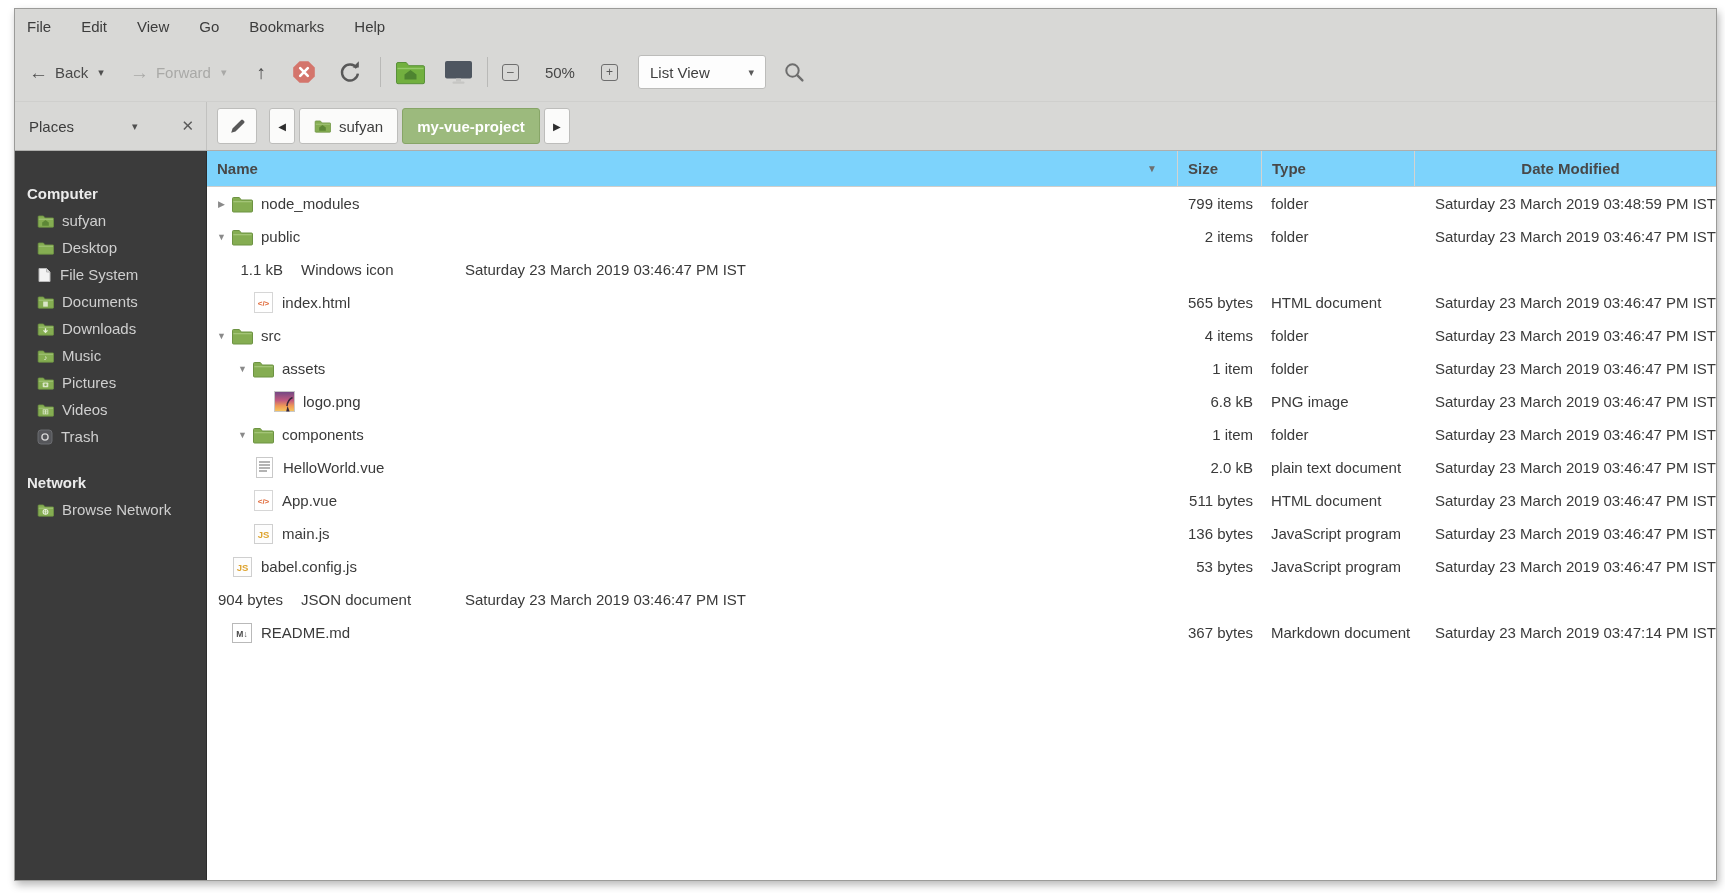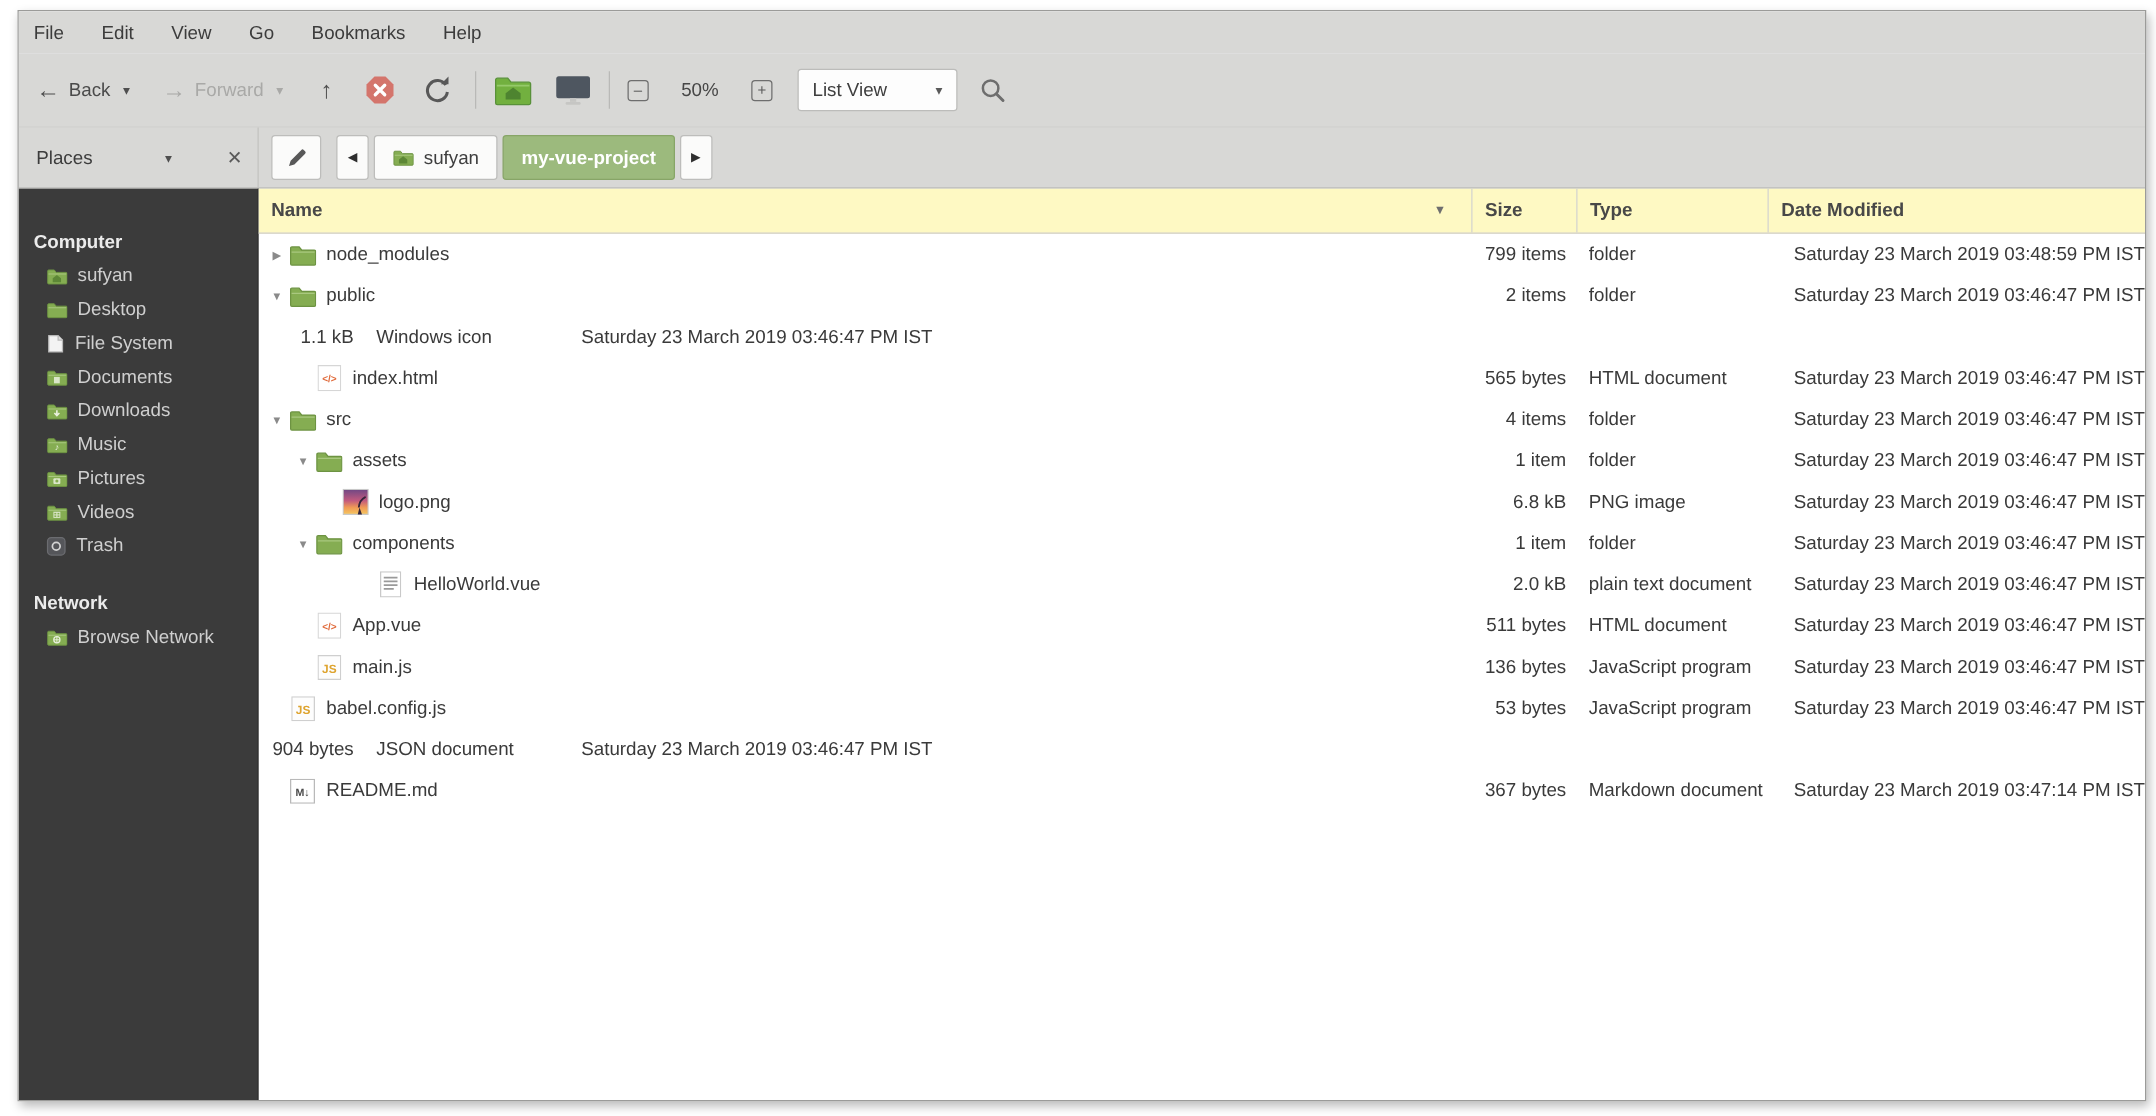--- a/index.html
+++ b/index.html
@@ -50,28 +50,28 @@
   
   .bodyrow { flex:1; display:flex; min-height:0; }
   .sidebar { width:192px; flex:0 0 192px; background:#3b3b3b; color:#cfcfcf; font-size:15px;
              padding-top:10px; border-right:1px solid #2c2c2c; }
   .sb-header { font-weight:bold; color:#ebebeb; padding:4px 0 5px 12px;margin-top:20px; }
   .sb-item { display:flex; align-items:center; gap:8px; padding:4px 0 4px 22px; height:27px; }
   .sb-item svg { flex:0 0 auto; }
 
   .main { flex:1; display:flex; flex-direction:column; background:#ffffff; min-width:0; }
 
-  .colheaders { height:36px; flex:0 0 36px; display:flex; background:#fef9c3;
+  .colheaders { height:36px; flex:0 0 36px; display:flex; background:#7dd3fc;
                 border-bottom:1px solid #cfcecb; font-weight:bold; font-size:15px; color:#484848; }
   .hcell { display:flex; align-items:center; padding-left:10px; }
   .hcell + .hcell { border-left:1px solid #d4d3d0; }
   .h-name { flex:1; justify-content:space-between; padding-right:10px; }
   .h-size { width:84px; flex:0 0 84px;margin-left:10px; }
   .h-type { width:153px; flex:0 0 153px; }
-  .h-date { width:302px; flex:0 0 302px; }
+  .h-date { width:302px; flex:0 0 302px;justify-content:center; }
   .sortarrow { font-size:10px; color:#6e6e6e; }
 
   .rows { flex:1; overflow:hidden; }
   .row { height:33px; display:flex; align-items:center; font-size:15px; color:#3a3a3a; }
   .cell-name { flex:1; display:flex; align-items:center; min-width:0; }
   .expander { width:17px; text-align:center; font-size:9px; color:#8a8a8a; flex:0 0 17px; }
   .ficon { display:flex; align-items:center; justify-content:center; width:24px; flex:0 0 24px; }
   .flabel { margin-left:7px; white-space:nowrap; }
   .cell-size { width:84px; flex:0 0 84px; text-align:right; padding-right:8px; }
   .cell-type { width:153px; flex:0 0 153px; padding-left:10px; white-space:nowrap; }
@@ -432,21 +432,21 @@
     <path d="M2.3 6.7 h18.4" stroke="#a9c87f" stroke-width="1.1"></path>
                 </svg>
               </span>
               <span class="flabel">components</span>
             </div>
             <div class="cell-size">1 item</div>
             <div class="cell-type">folder</div>
             <div class="cell-date">Saturday 23 March 2019 03:46:47 PM IST</div>
           </div>
           <div class="row">
-            <div class="cell-name" style="padding-left: 28px; margin-left: 48px;">
+            <div class="cell-name" style="padding-left: 28px;">
               <span class="expander"></span>
               <span class="ficon">
                 <svg width="17" height="21" viewBox="0 0 17 21">
         <rect x="0.5" y="0.5" width="16" height="20" fill="#ffffff" stroke="#c9c9c9"></rect>
         <path d="M3 5 h11 M3 8 h11 M3 11 h11 M3 14 h8" stroke="#9a9a9a" stroke-width="1.4"></path>
                 </svg>
               </span>
               <span class="flabel">HelloWorld.vue</span>
             </div>
             <div class="cell-size">2.0 kB</div>

